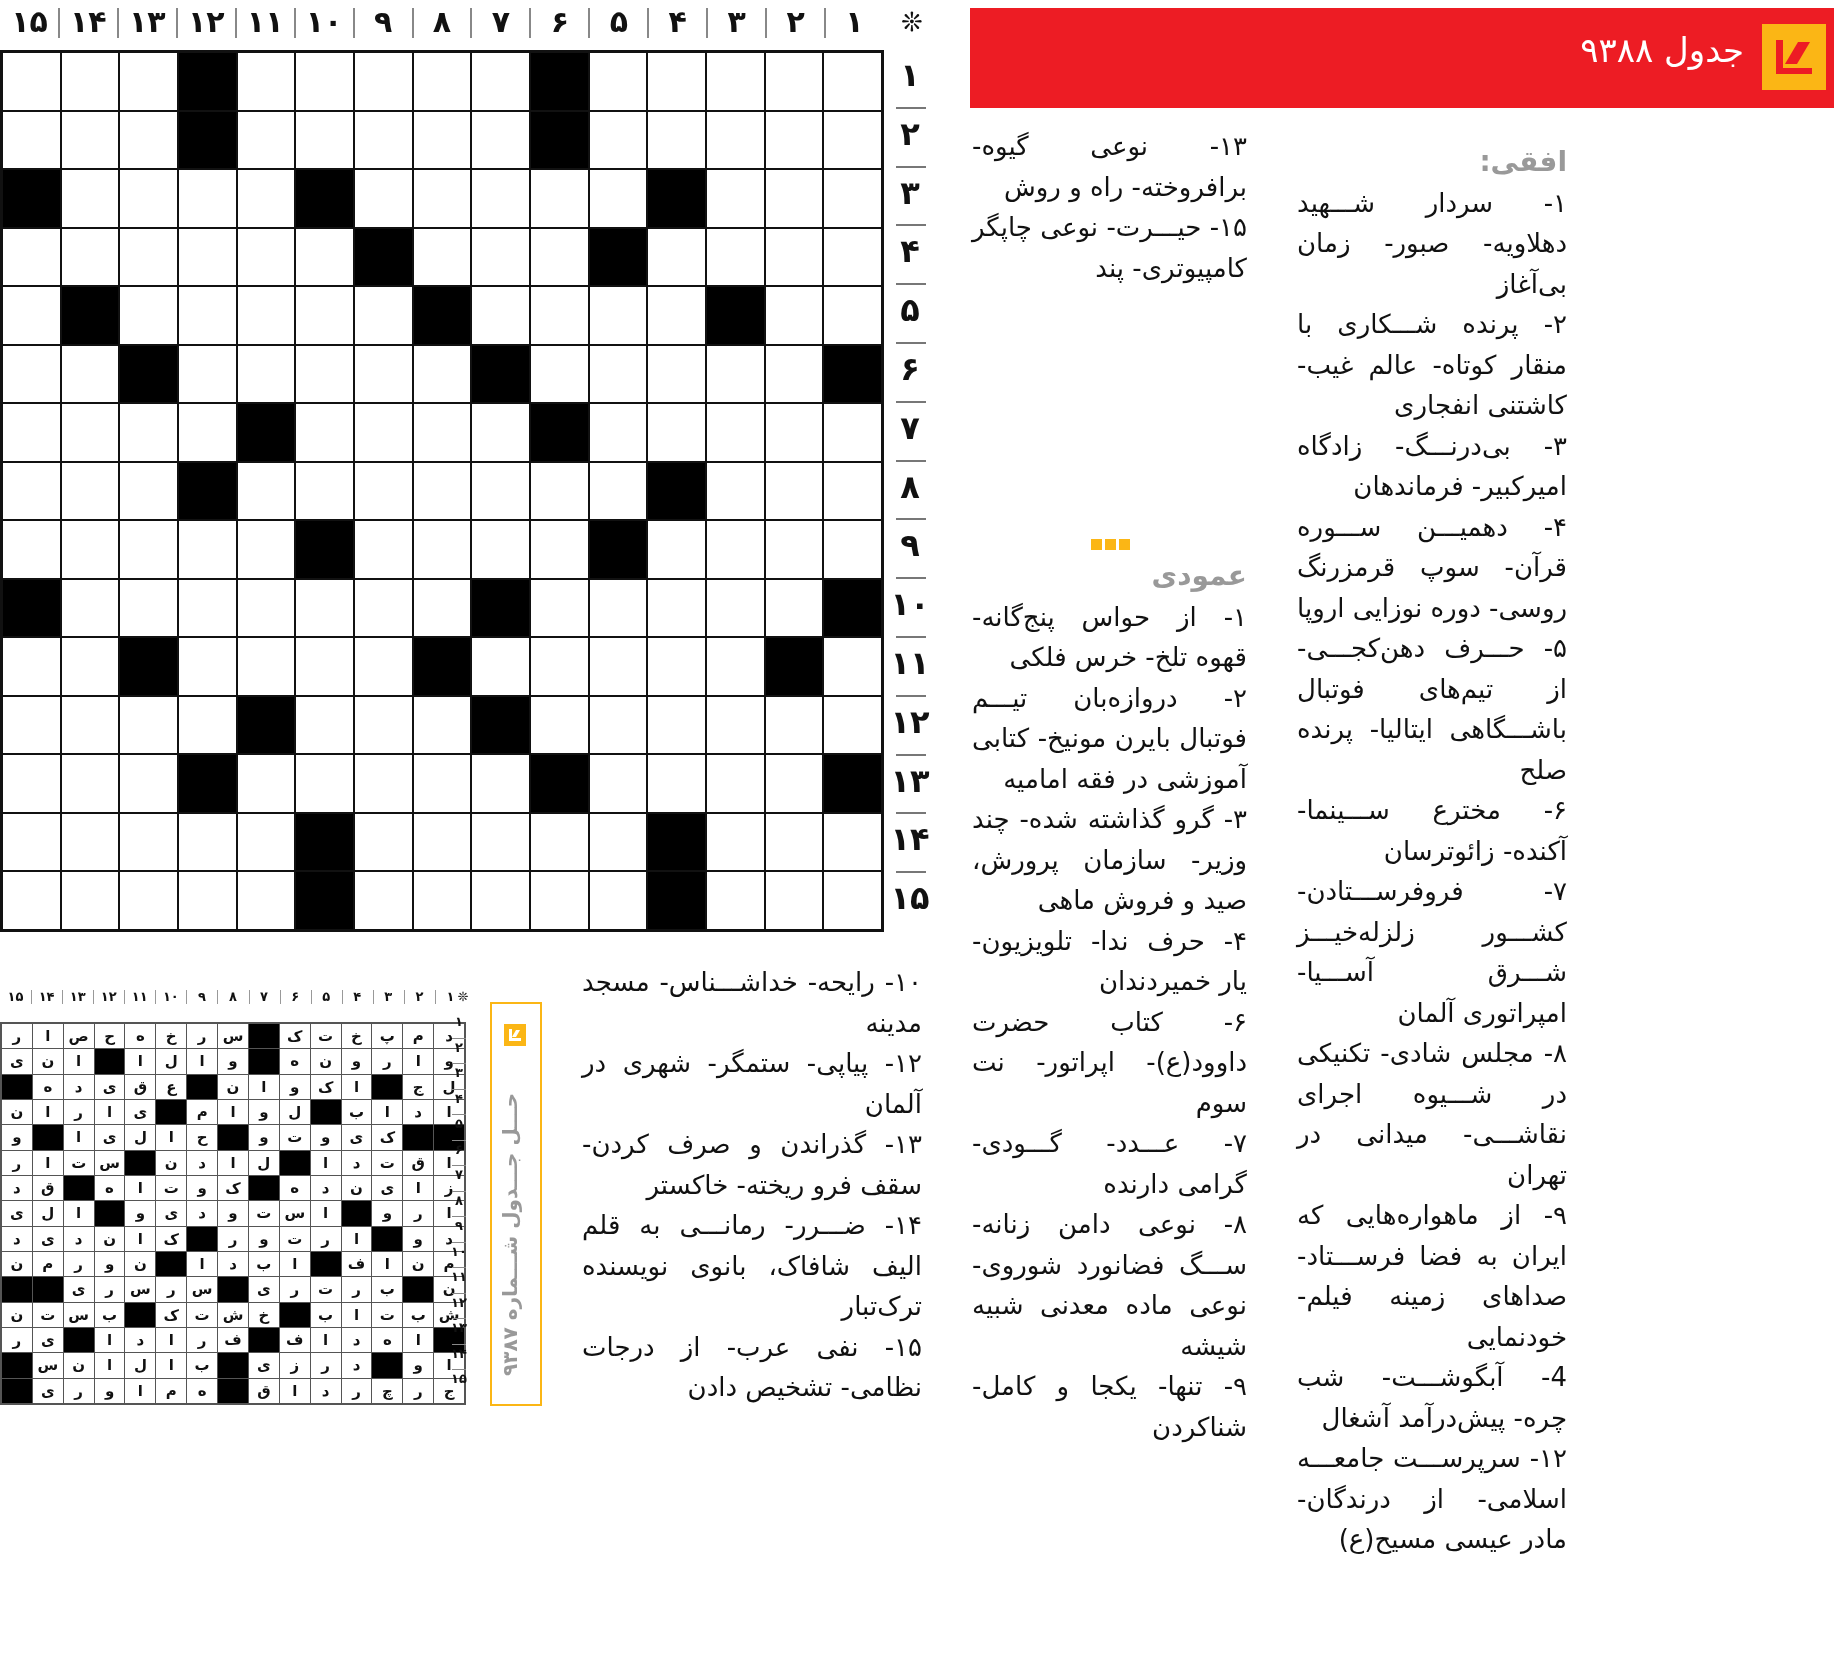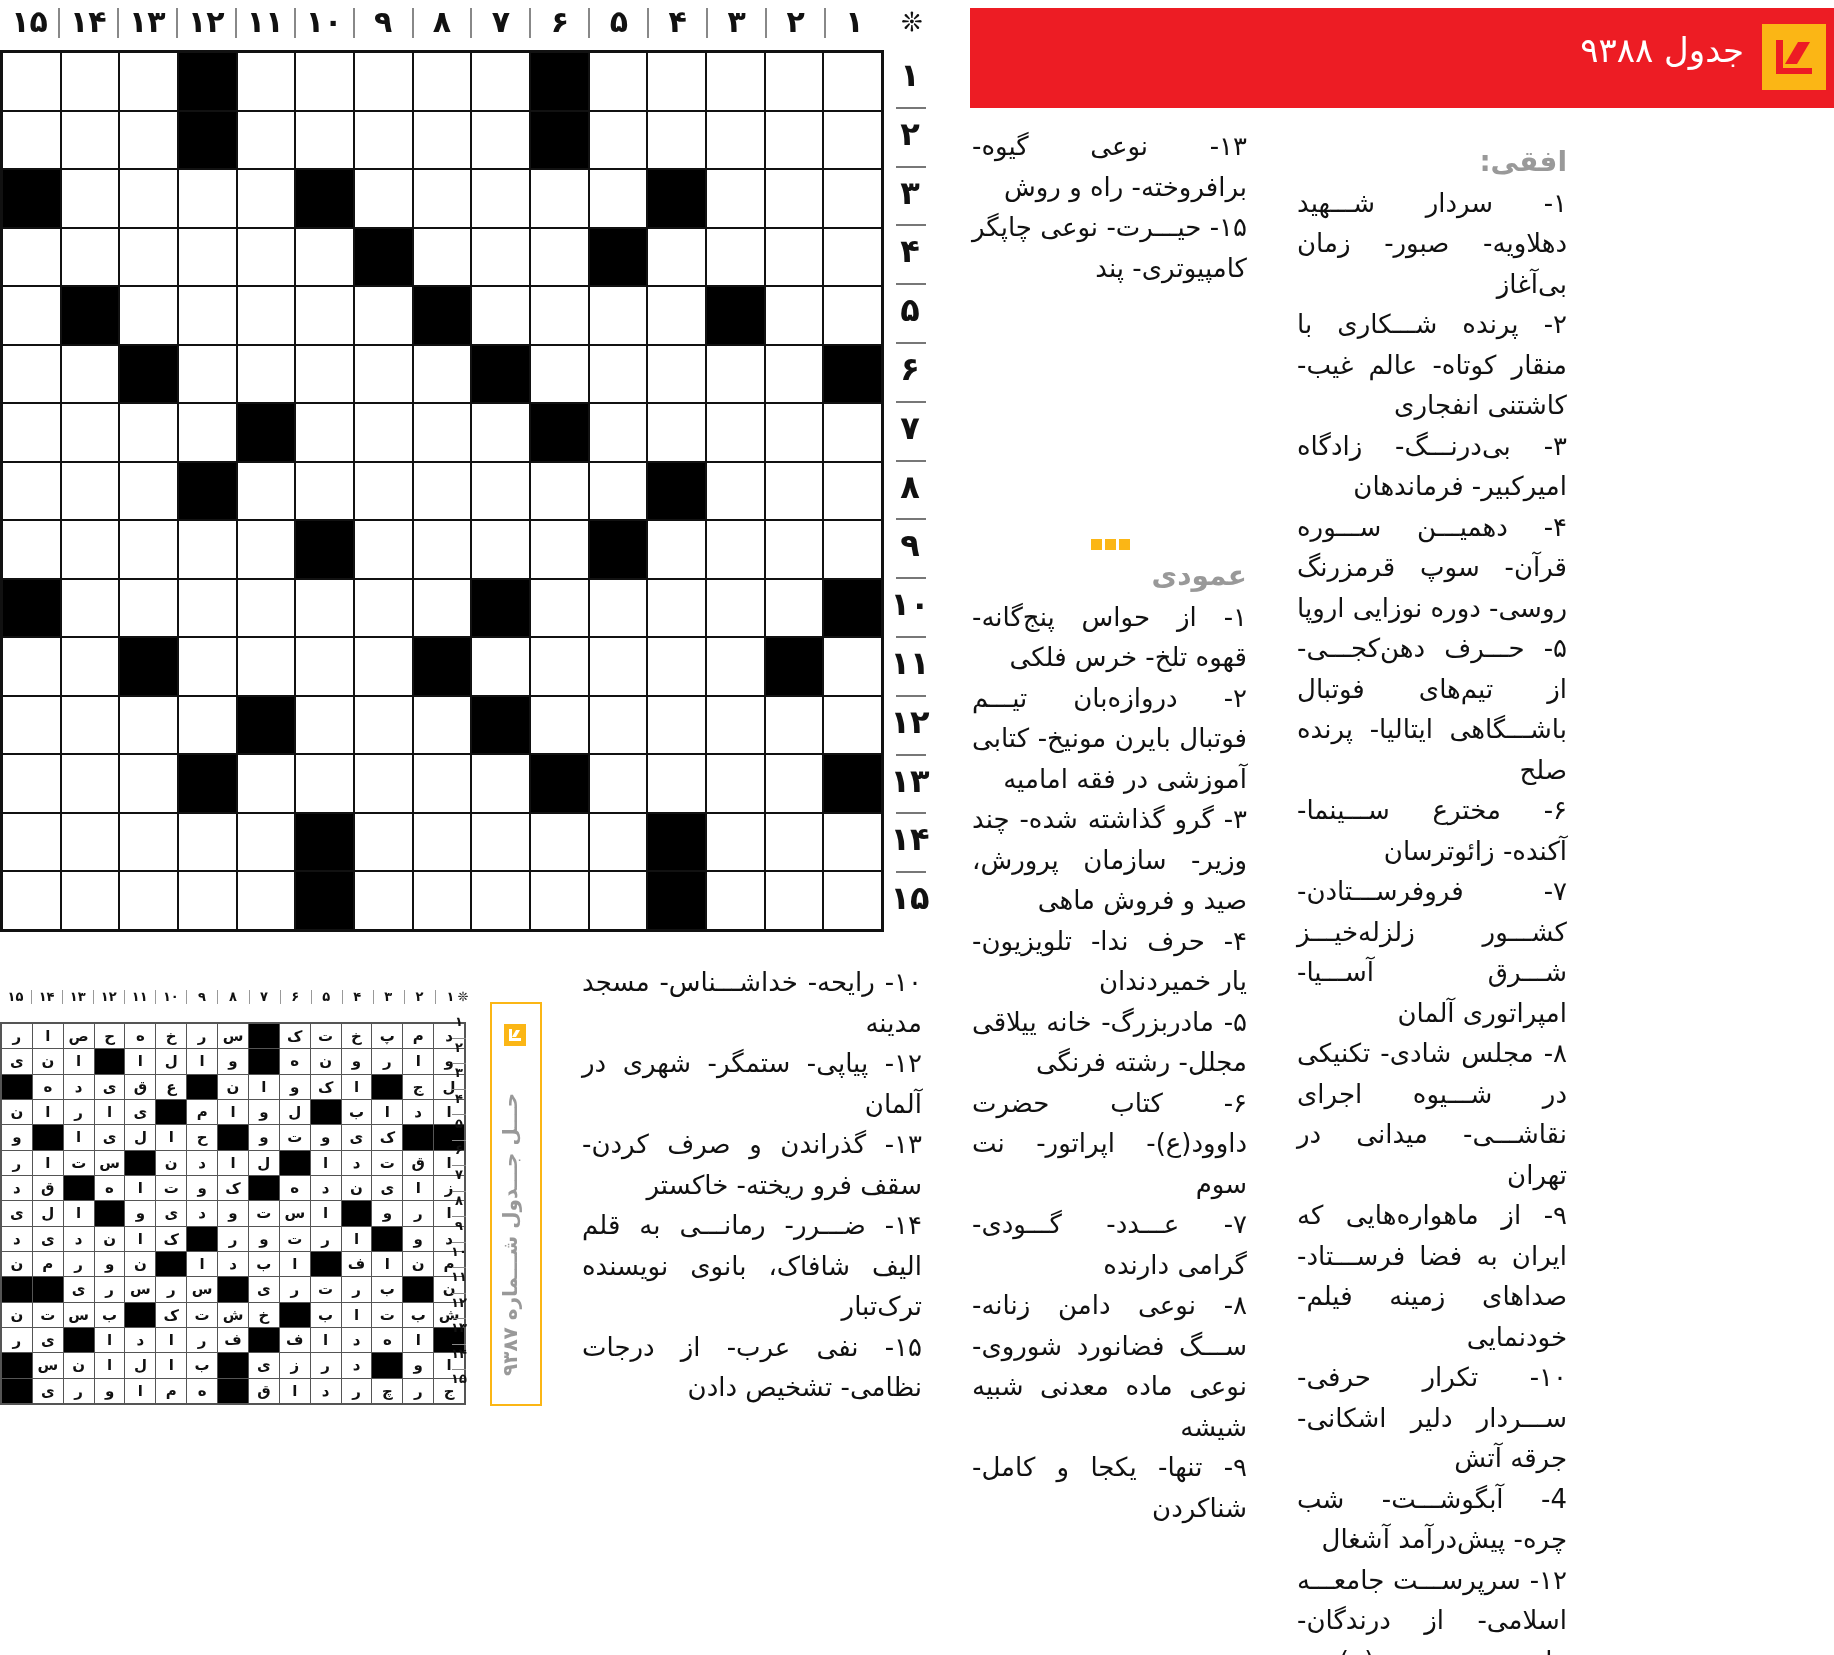--- a/index.html
+++ b/index.html
@@ -360,21 +360,20 @@
   <div id="acrossA">
       <p>۱- سردار شـــهید دهلاویه- صبور- زمان بی‌آغاز</p>
       <p>۲- پرنده شـــکاری با منقار کوتاه- عالم غیب- کاشتنی انفجاری</p>
       <p>۳- بی‌درنـــگ- زادگاه امیرکبیر- فرماندهان</p>
       <p>۴- دهمیـــن ســـوره قرآن- سوپ قرمزرنگ روسی- دوره نوزایی اروپا</p>
       <p>۵- حـــرف دهن‌کجـــی- از تیم‌های فوتبال باشـــگاهی ایتالیا- پرنده صلح</p>
       <p>۶- مخترع ســـینما- آکنده- زائوترسان</p>
       <p>۷- فروفرســـتادن- کشـــور زلزله‌خیـــز شـــرق آســـیا- امپراتوری آلمان</p>
       <p>۸- مجلس شادی- تکنیکی در شـــیوه اجرای نقاشـــی- میدانی در تهران</p>
       <p>۹- از ماهواره‌هایی که ایران به فضا فرســـتاد- صداهای زمینه فیلم- خودنمایی</p>
-      <p>۱۰- تکرار حرفی- ســـردار دلیر اشکانی- جرقه آتش</p>
       <p>4- آبگوشـــت- شب چره- پیش‌درآمد آشغال</p>
       <p>۱۲- سرپرســـت جامعـــه اسلامی- از درندگان- مادر عیسی مسیح(ع)</p>
     </div>
 </div>
 
 <div class="clue-col" style="left:972px; top:126px; width:275px;">
   <div id="acrossB">
       <p>۱۳- نوعی گیوه- برافروخته- راه و روش</p>
       <p>۱۵- حیـــرت- نوعی چاپگر کامپیوتری- پند</p>
     </div>
@@ -382,21 +381,20 @@
 
 <div class="dots"><span></span><span></span><span></span></div>
 
 <div class="clue-col" style="left:972px; top:556px; width:275px;">
   <div class="heading">عمودی</div>
   <div id="downA">
       <p>۱- از حواس پنج‌گانه- قهوه تلخ- خرس فلکی</p>
       <p>۲- دروازه‌بان تیـــم فوتبال بایرن مونیخ- کتابی آموزشی در فقه امامیه</p>
       <p>۳- گرو گذاشته شده- چند وزیر- سازمان پرورش، صید و فروش ماهی</p>
       <p>۴- حرف ندا- تلویزیون- یار خمیردندان</p>
-      <p>۵- مادربزرگ- خانه ییلاقی مجلل- رشته فرنگی</p>
       <p>۶- کتاب حضرت داوود(ع)- اپراتور- نت سوم</p>
       <p>۷- عـــدد- گـــودی- گرامی دارنده</p>
       <p>۸- نوعی دامن زنانه- ســـگ فضانورد شوروی- نوعی ماده معدنی شبیه شیشه</p>
       <p>۹- تنها- یکجا و کامل- شناکردن</p>
     </div>
 </div>
 
 <div class="clue-col" style="left:582px; top:962px; width:340px;">
   <div id="downB">
       <p>۱۰- رایحه- خداشـــناس- مسجد مدینه</p>

